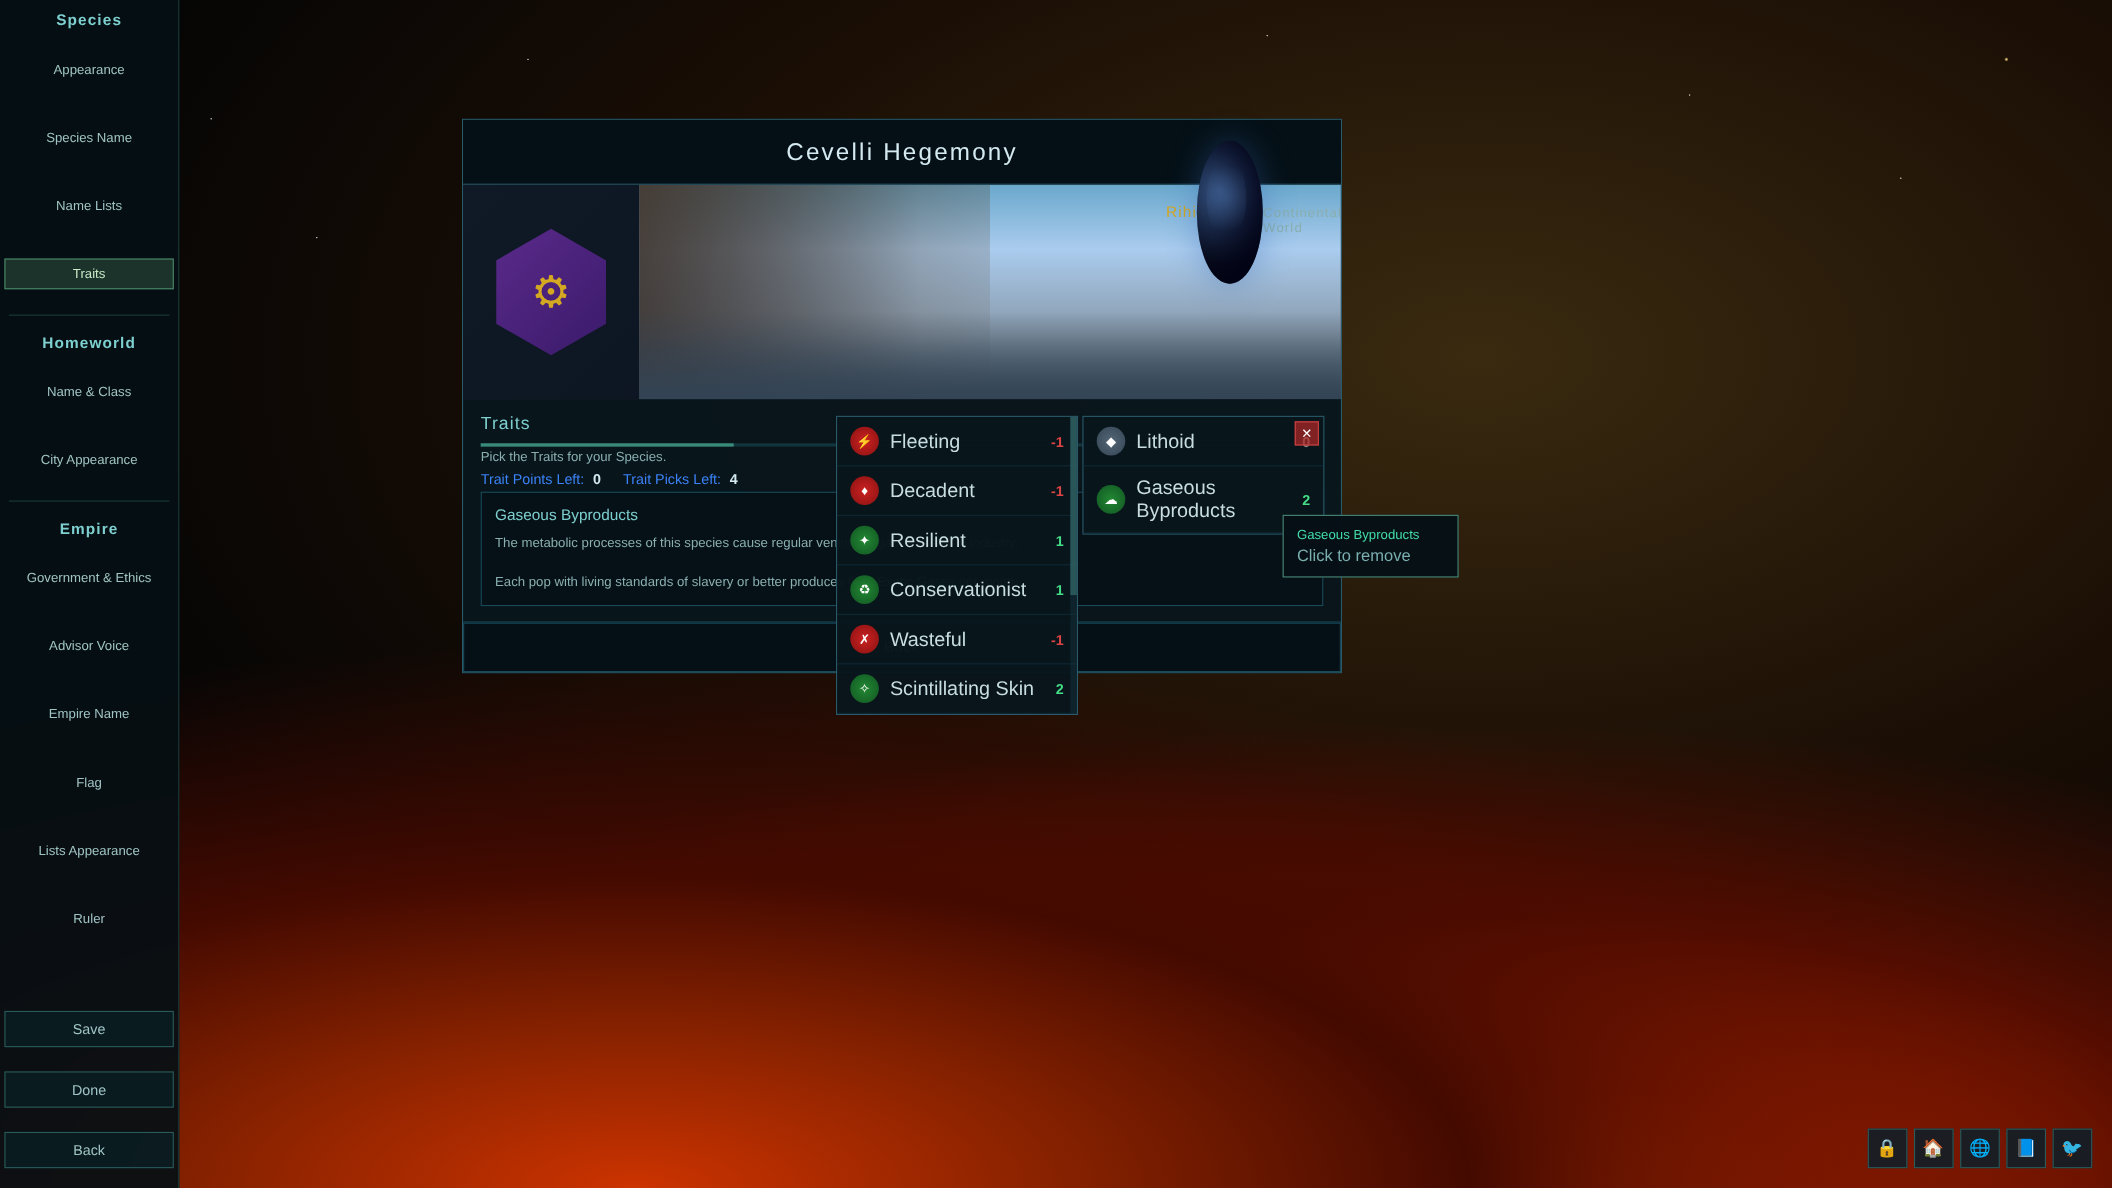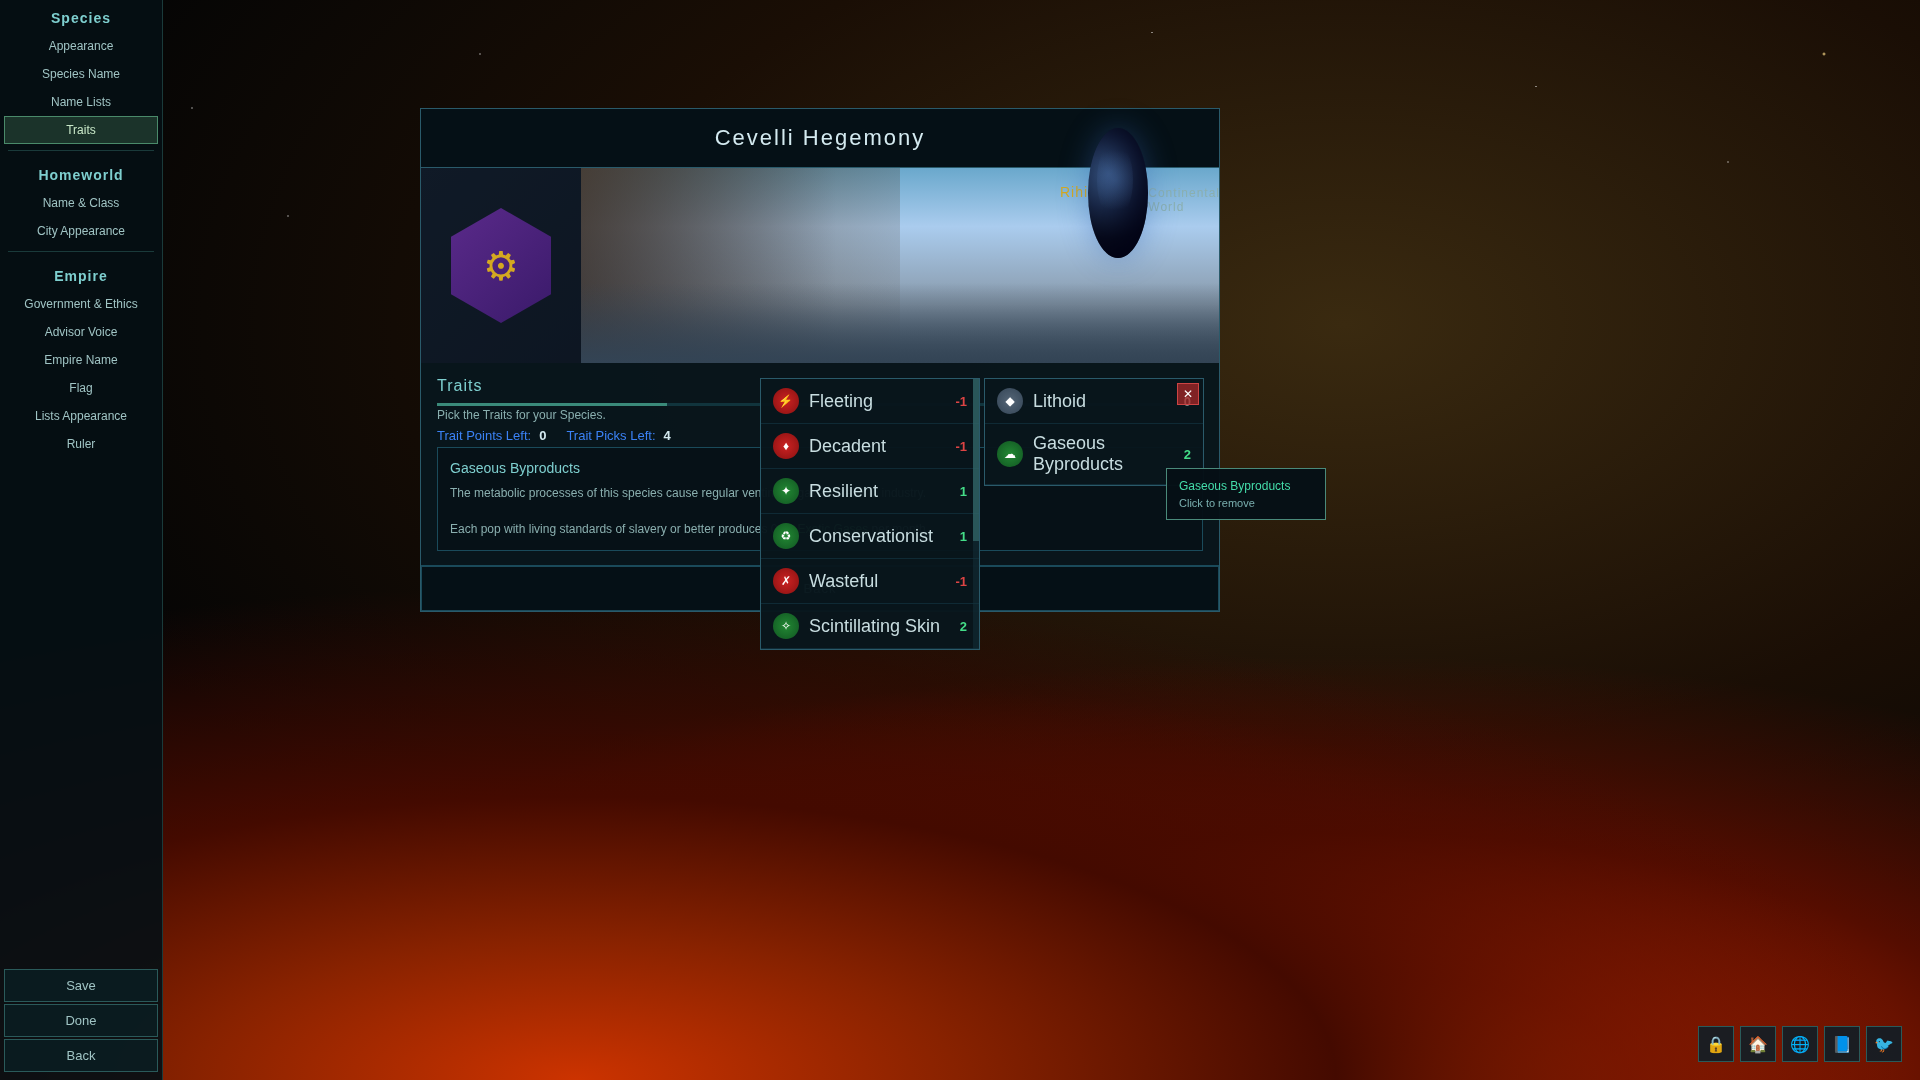--- a/index.html
+++ b/index.html
@@ -69,21 +69,21 @@
       letter-spacing: 1px;
     }
 
     .sidebar-item {
       color: #a0c4c4;
       font-size: 12px;
       text-align: center;
       padding: 6px 8px;
       cursor: pointer;
       border: 1px solid transparent;
-      margin: 0 4px;
+      margin: 17px 4px;
     }
     .sidebar-item.active {
       background: rgba(80, 140, 100, 0.3);
       border: 1px solid #4a8a6a;
       color: #c8e8c8;
     }
 
     .sidebar-divider {
       height: 1px;
       background: #1a3a3a;
@@ -98,21 +98,21 @@
       padding: 8px 4px;
     }
     .sidebar-btn {
       color: #a0c4c4;
       font-size: 13px;
       text-align: center;
       padding: 8px;
       background: rgba(10, 30, 35, 0.8);
       border: 1px solid #2a5a5a;
       cursor: pointer;
-      margin: 0 0;
+      margin: 10px 0;
     }
 
     
     .bottom-icons {
       position: absolute;
       bottom: 18px;
       right: 18px;
       display: flex;
       gap: 6px;
       z-index: 10;
@@ -421,21 +421,21 @@
       z-index: 30;
     }
 
     .tooltip-title {
       color: #44ddaa;
       font-size: 12px;
       margin-bottom: 4px;
     }
     .tooltip-body {
       color: #7aafaf;
-      font-size: 11px;
+      font-size: 15px;
     }
 
     
     .scroll-bar {
       position: absolute;
       right: 0;
       top: 0;
       width: 6px;
       height: 100%;
       background: rgba(20, 50, 60, 0.5);

